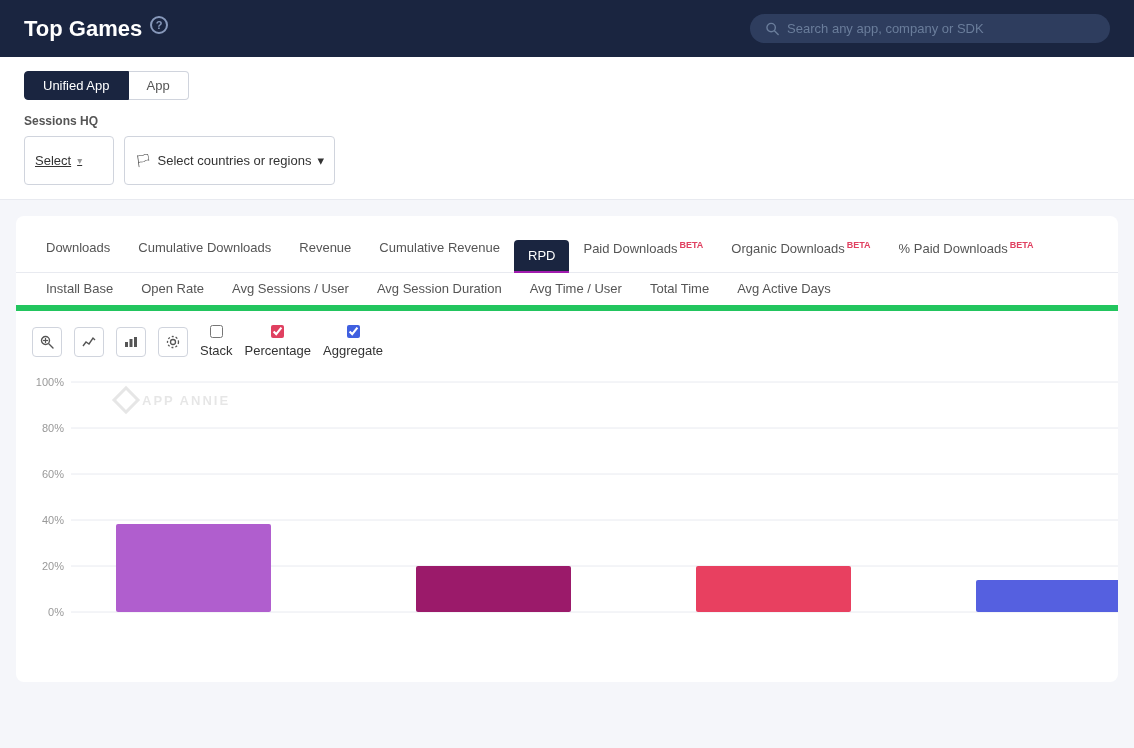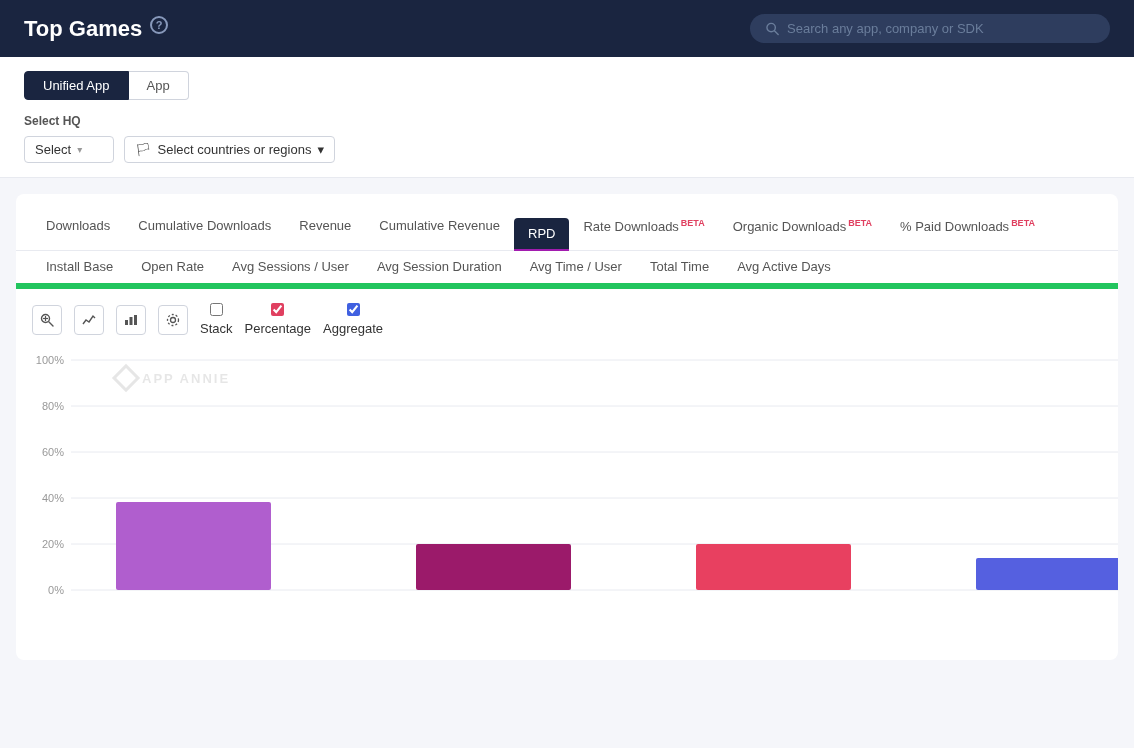--- a/index.html
+++ b/index.html
@@ -87,27 +87,28 @@
     .filters-row {
       display: flex;
       gap: 10px;
       padding-bottom: 14px;
     }
     .filter-select {
       display: flex;
       align-items: center;
       border: 1px solid #d0d4dd;
       border-radius: 4px;
-      padding: 5px 10px;
+      padding: 16px 10px;
       font-size: 13px;
       color: #333;
       cursor: pointer;
       gap: 6px;
       background: #fff;
       min-width: 90px;
+      text-decoration: underline;
     }
     .filter-select .chevron { color: #999; font-size: 10px; }
     .country-select {
       display: flex;
       align-items: center;
       border: 1px solid #d0d4dd;
       border-radius: 4px;
       padding: 5px 10px;
       font-size: 13px;
       color: #333;
@@ -235,21 +236,21 @@
     </svg>
     <input type="text" placeholder="Search any app, company or SDK" style="">
   </div>
 </div>
 
 <div class="tabs-area">
   <div class="app-type-tabs">
     <div class="app-type-tab active">Unified App</div>
     <div class="app-type-tab">App</div>
   </div>
-  <div class="company-hq-label">Select HQ</div>
+  <div class="company-hq-label">Sessions HQ</div>
   <div class="filters-row">
     <div class="filter-select">
       <span>Select</span>
       <span class="chevron">▾</span>
     </div>
     <div class="country-select">
       <span>🏳</span>
       <span>Select countries or regions</span>
       <span class="chevron" style="margin-left:auto;">▾</span>
     </div>
@@ -259,21 +260,21 @@
 <div class="main-content">
   <div class="chart-container">
 
     <div class="metric-tabs">
       <div class="metric-tab">Downloads</div>
       <div class="metric-tab">Cumulative Downloads</div>
       <div class="metric-tab">Revenue</div>
       <div class="metric-tab">Cumulative Revenue</div>
       <div class="metric-tab active">RPD</div>
       <div class="metric-tab">
-        <span>Rate Downloads</span><span class="beta-badge">BETA</span>
+        <span>Paid Downloads</span><span class="beta-badge">BETA</span>
       </div>
       <div class="metric-tab">
         <span>Organic Downloads</span><span class="beta-badge">BETA</span>
       </div>
       <div class="metric-tab">
         <span>% Paid Downloads</span><span class="beta-badge">BETA</span>
       </div>
     </div>
 
     <div class="metric-tabs-row2">

